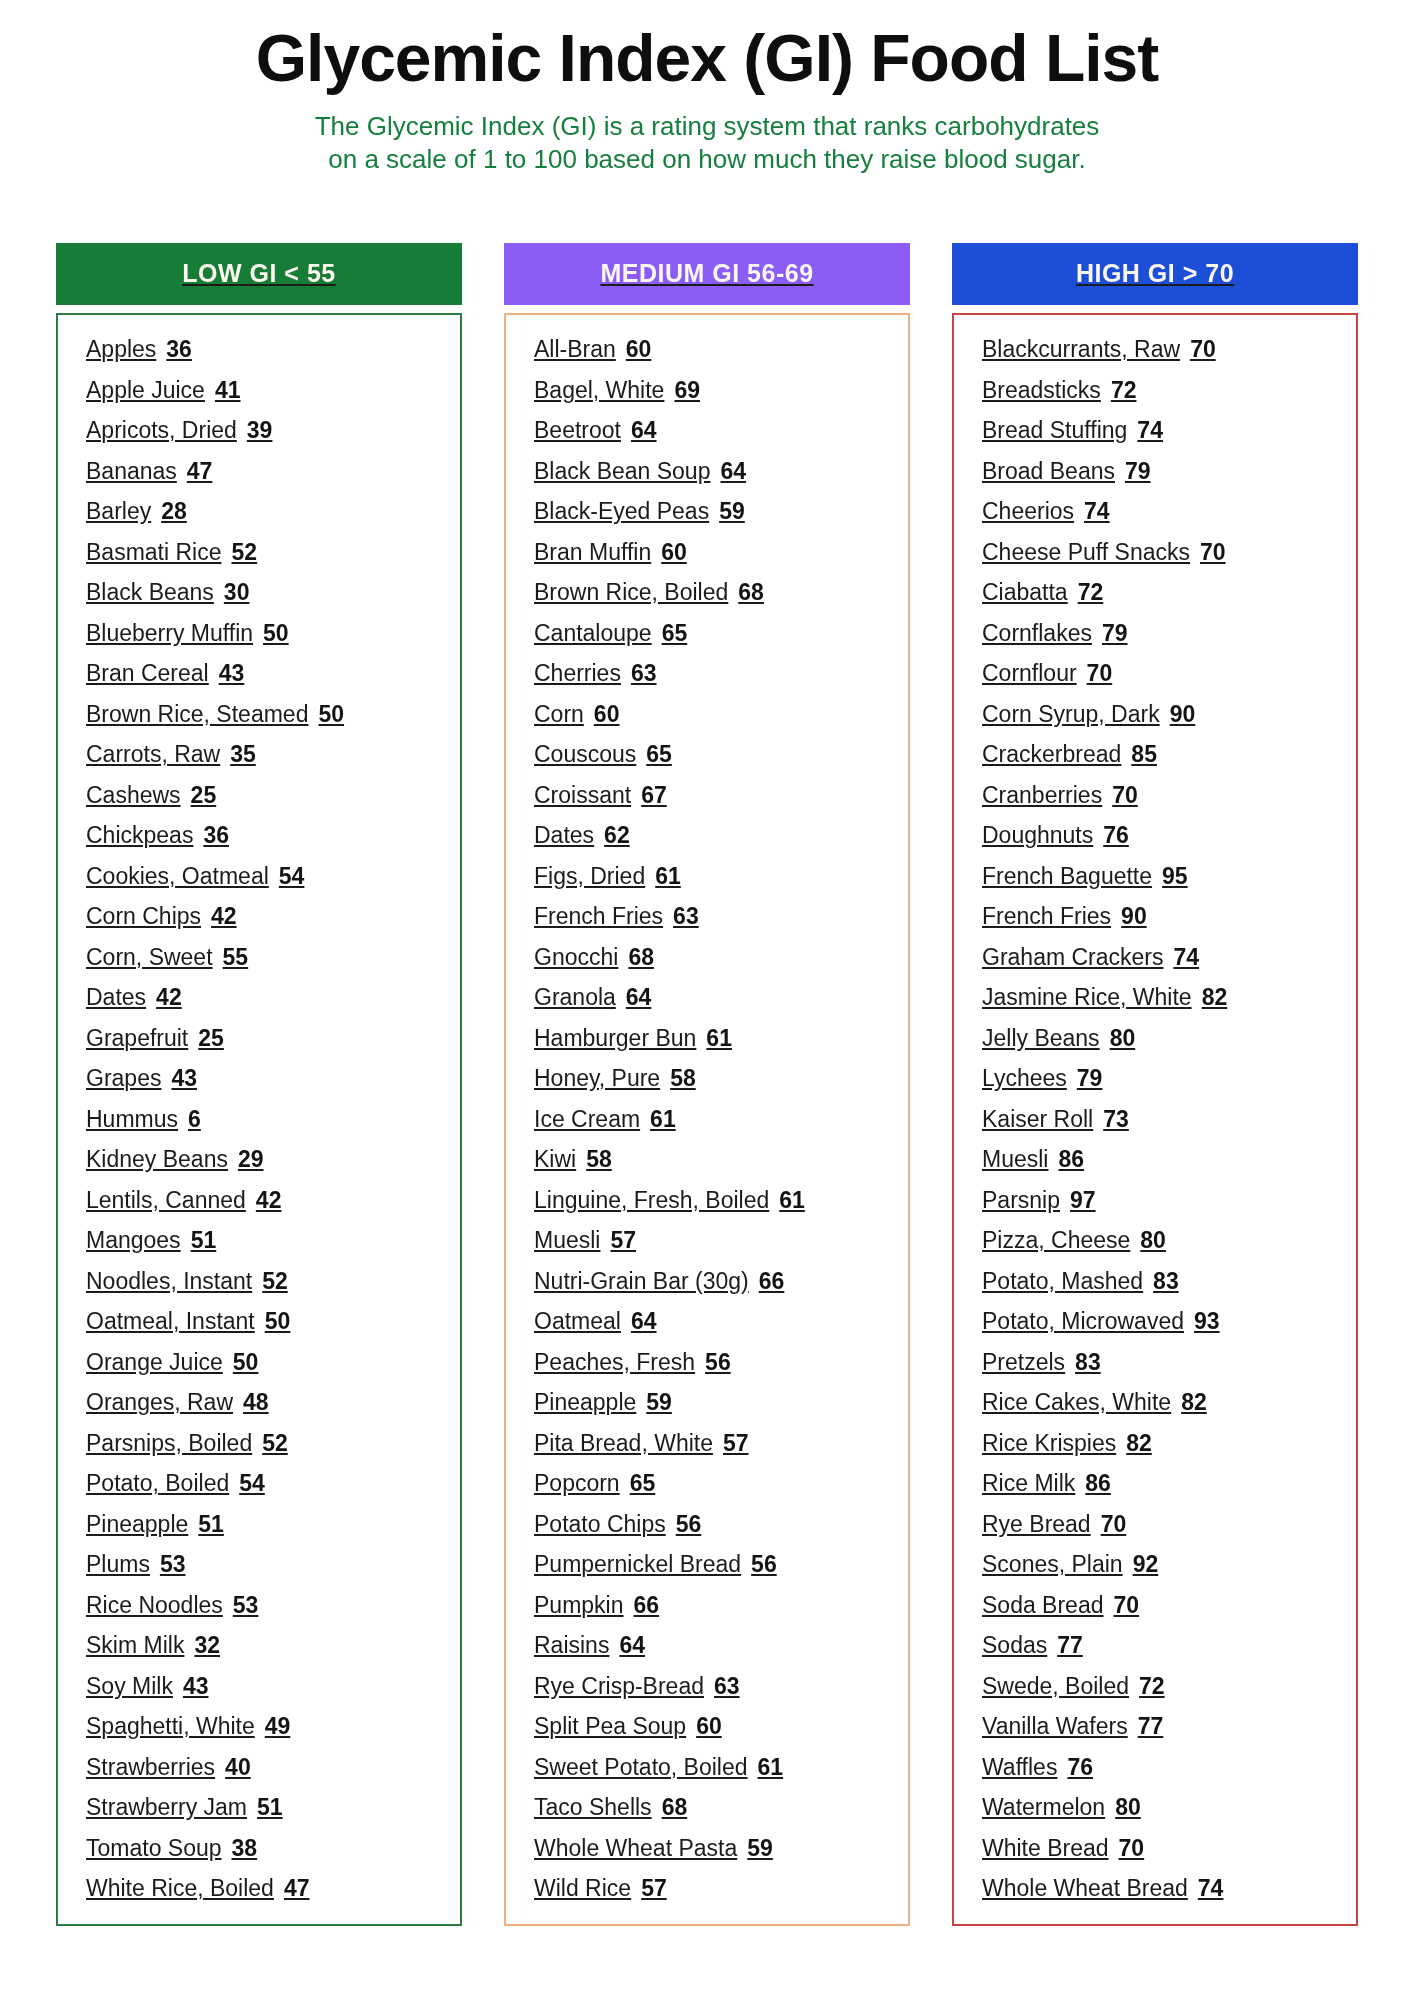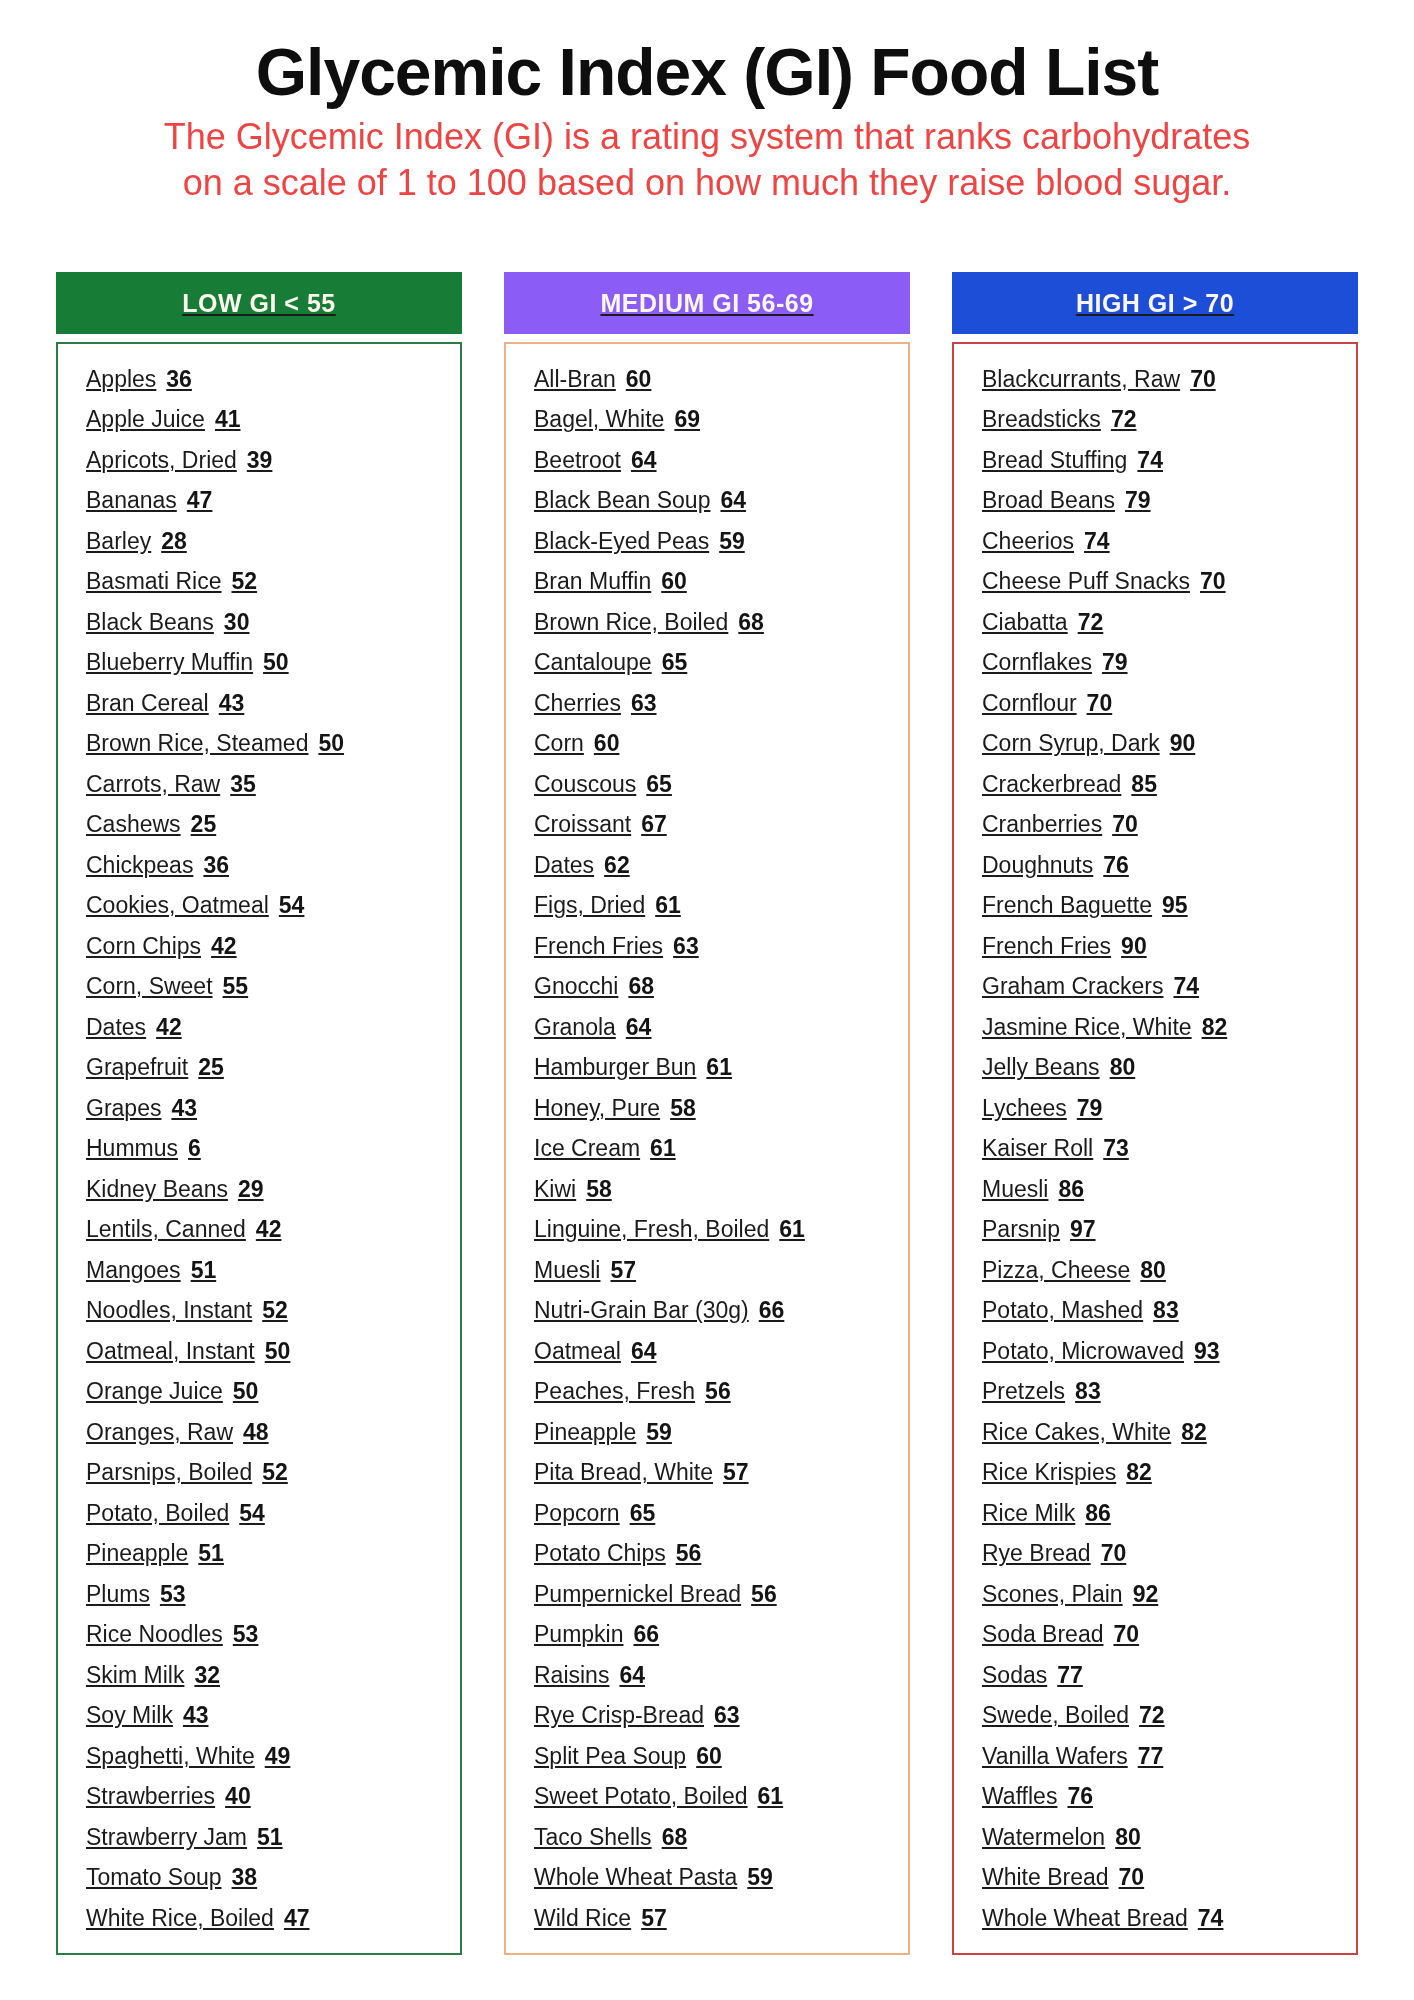--- a/index.html
+++ b/index.html
@@ -7,35 +7,35 @@
   body {
     width: 1414px;
     height: 2000px;
     font-family: "Liberation Sans", sans-serif;
     color: #1b1b1b;
     overflow: hidden;
   }
   .page {
     width: 100%;
     height: 100%;
-    padding-top: 34px;
+    padding-top: 20px;
   }
   .title {
     text-align: center;
     font-size: 66px;
     font-weight: 800;
     letter-spacing: -1px;
     color: #0e0e0e;
   }
   .subtitle {
-    margin-top: 4px;
+    margin-top: 14px;
     text-align: center;
-    font-size: 36px;
+    font-size: 26px;
     line-height: 1.28;
-    color: #ef4444;
+    color: #15803d;
   }
   .columns {
     margin: 66px 56px 0 56px;
     display: grid;
     grid-template-columns: repeat(3, 1fr);
     column-gap: 42px;
     text-decoration: underline;
   }
   .col-header {
     height: 62px;

